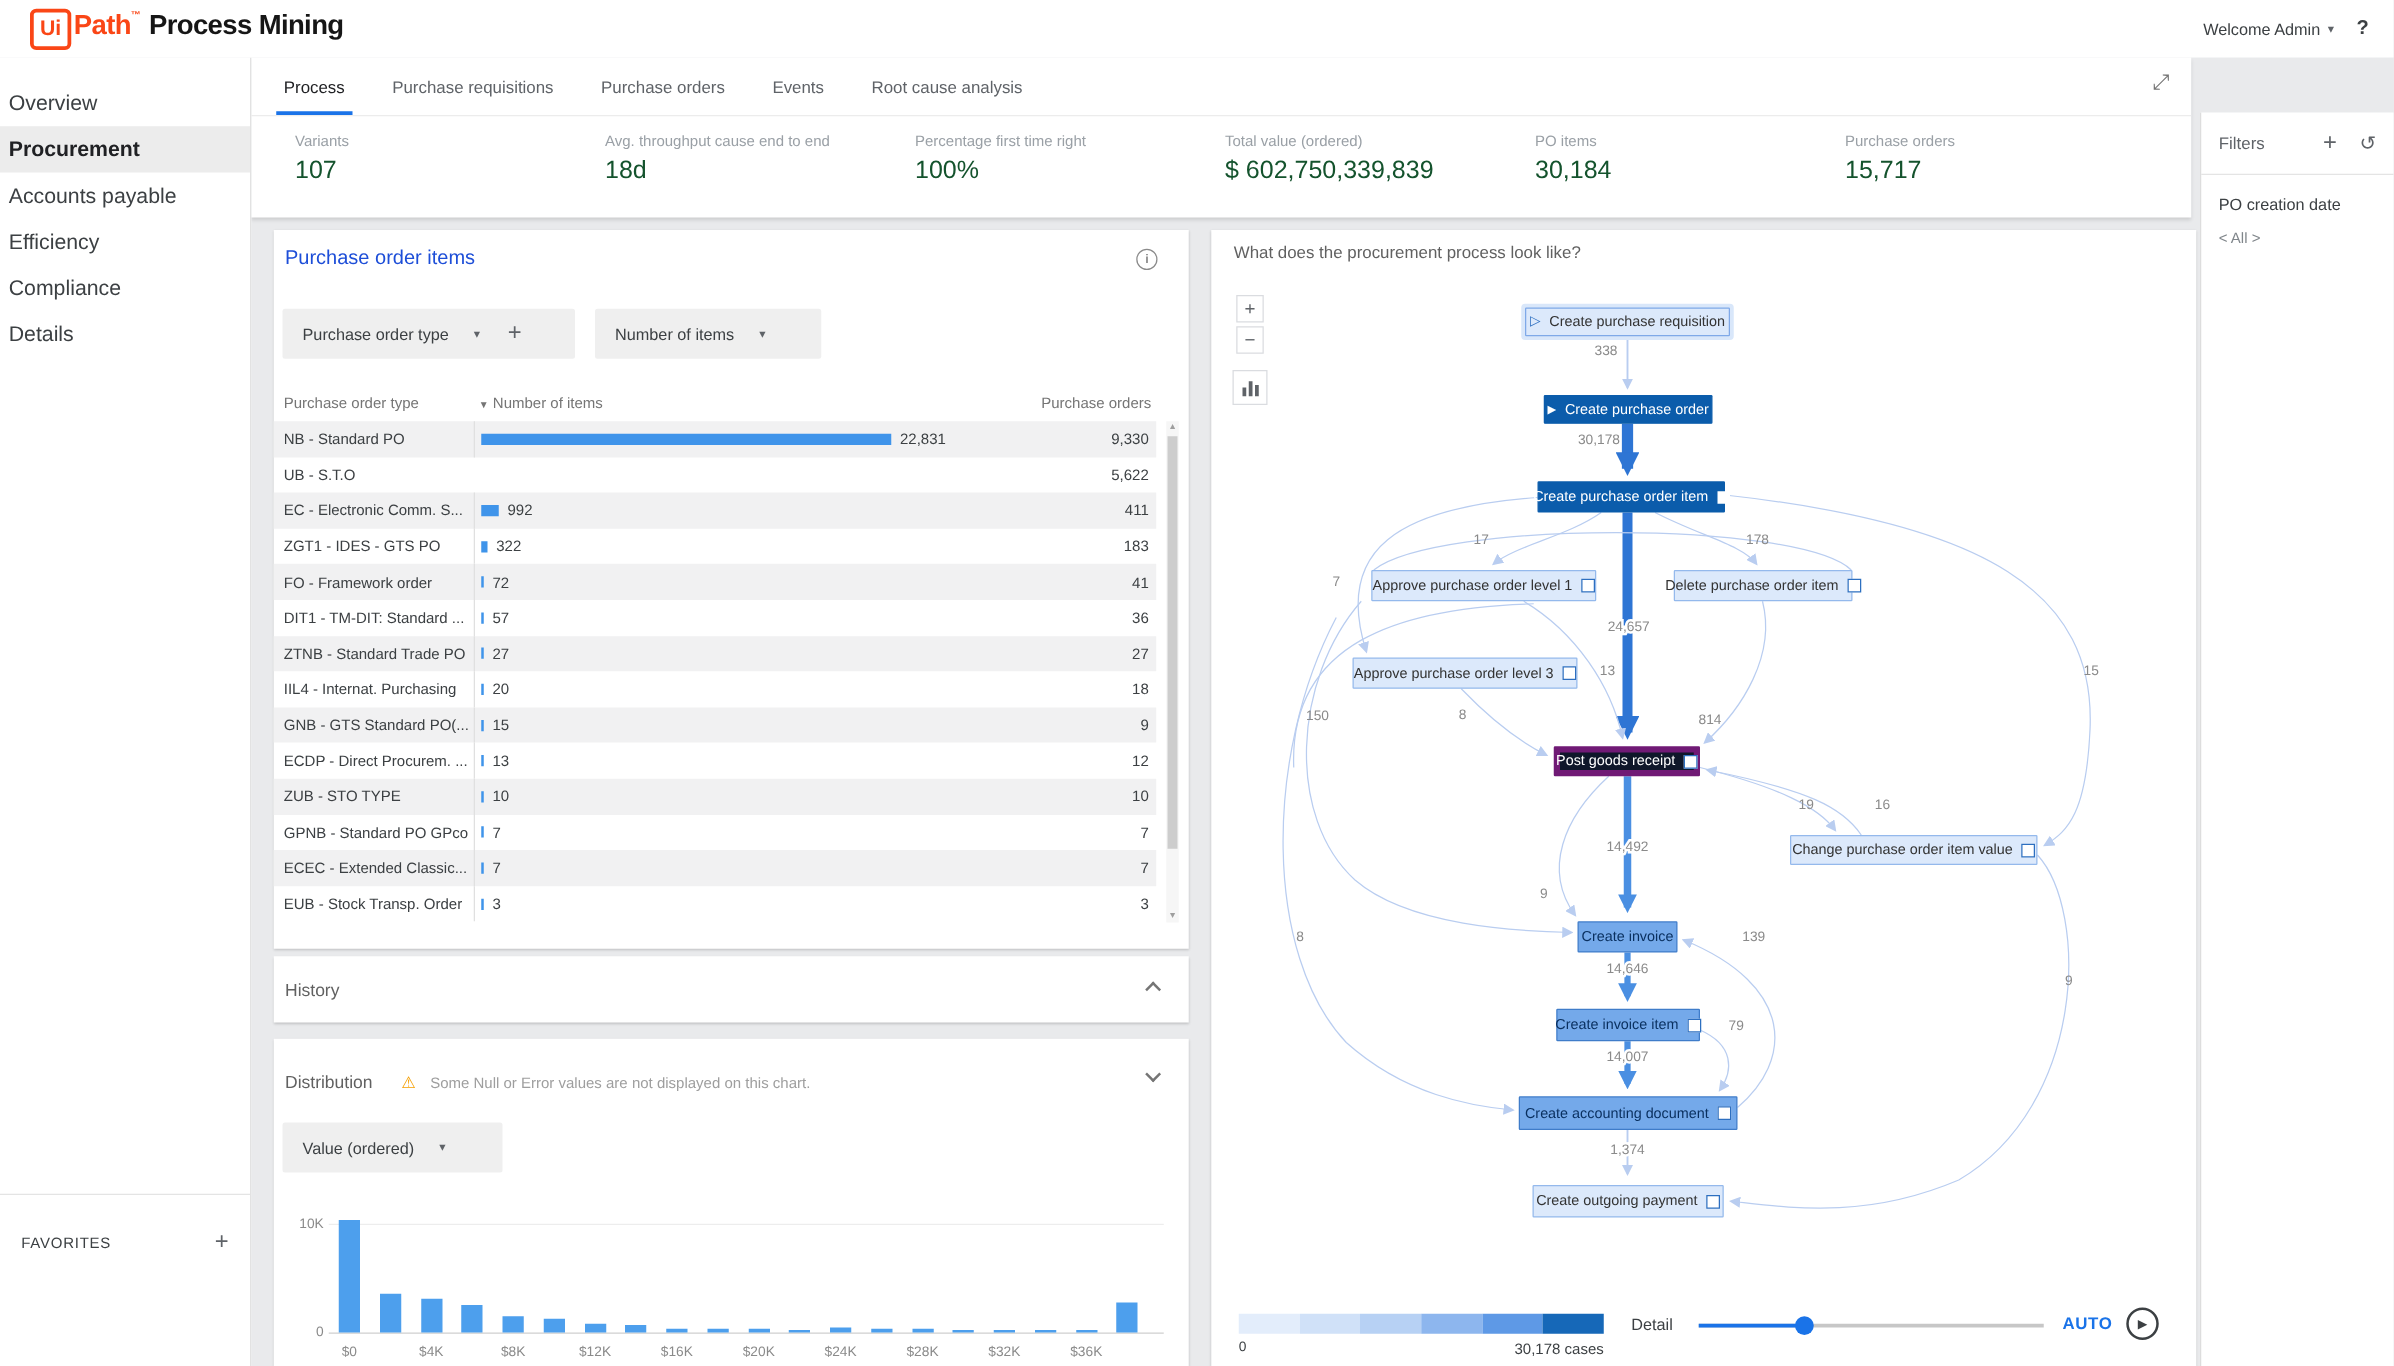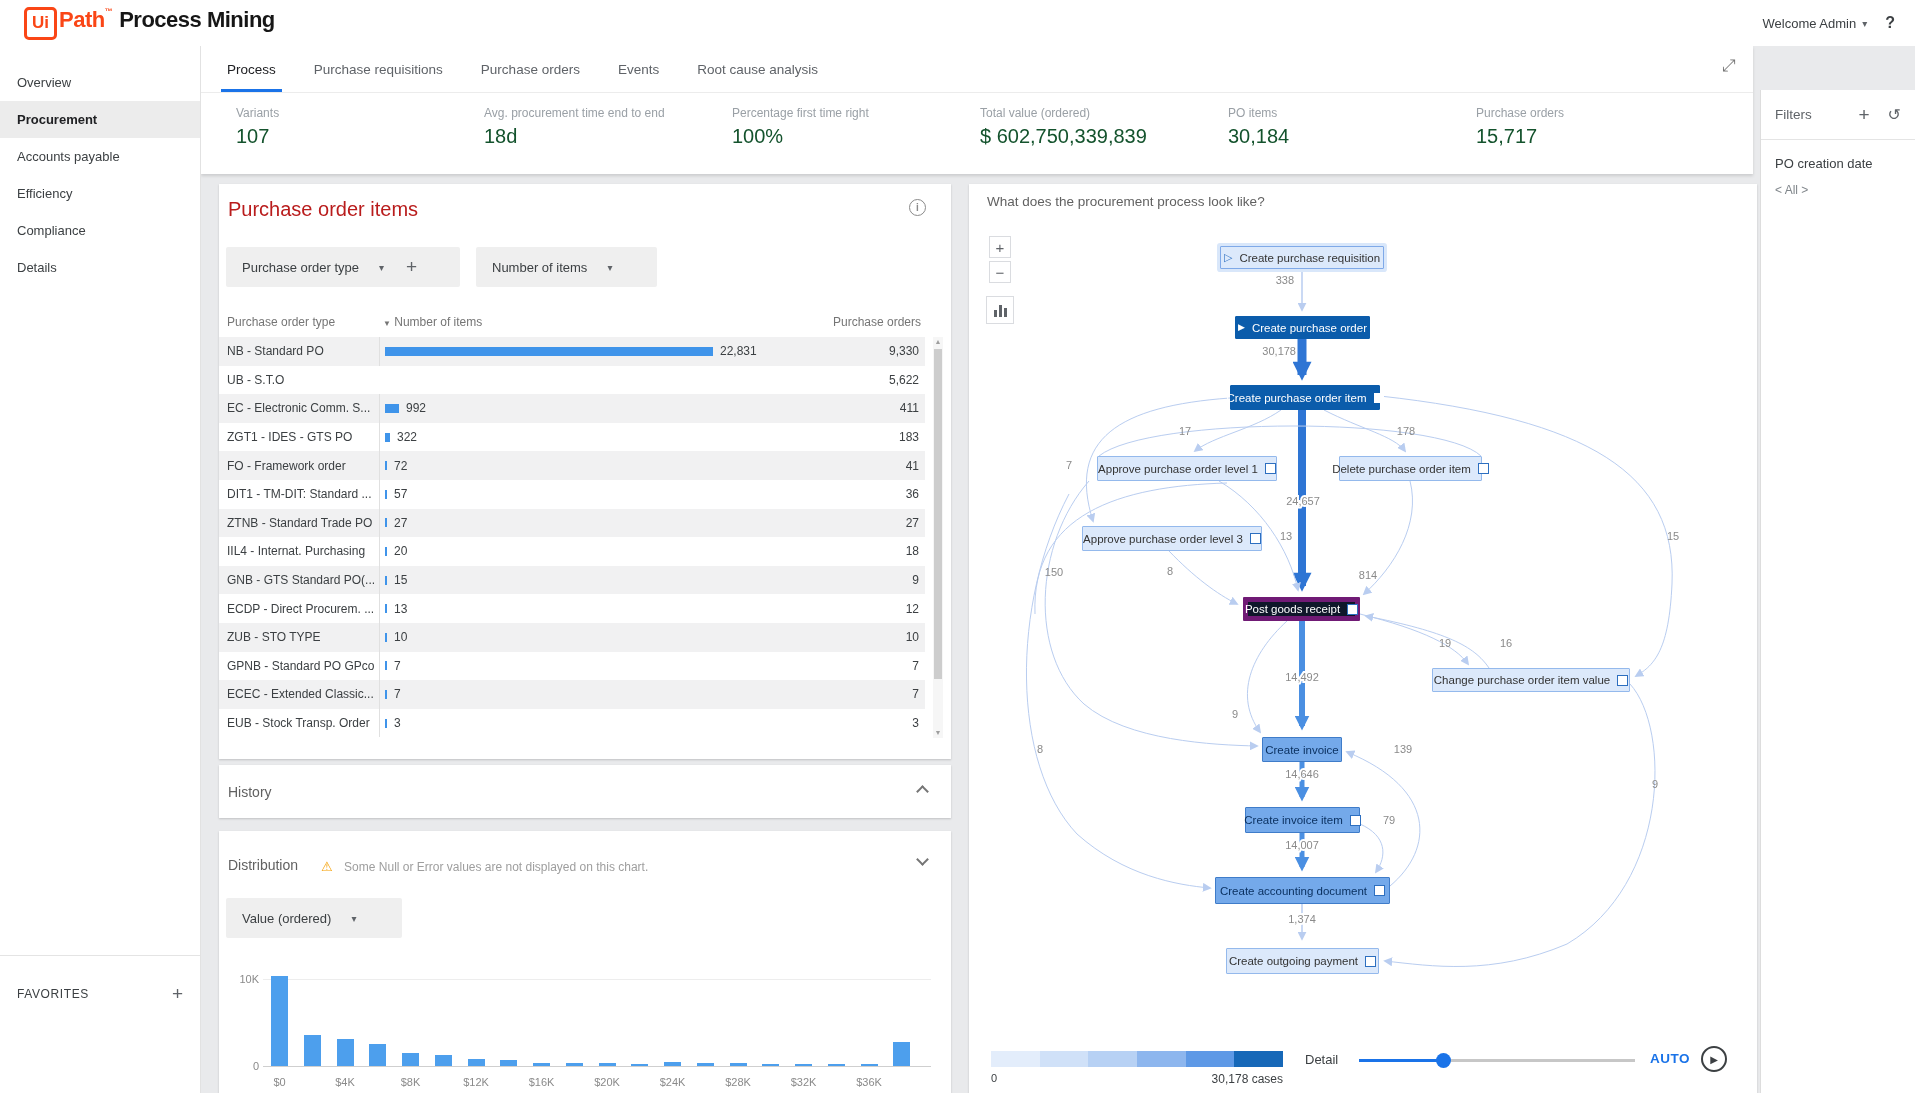--- a/index.html
+++ b/index.html
@@ -14,21 +14,21 @@
   .logo-path { color:#fa4616; font-weight:800; font-size:22px; margin-left:2px; letter-spacing:-0.5px; }
   .logo-tm { color:#fa4616; font-size:8px; vertical-align:top; }
   .logo-product { color:#161616; font-weight:800; font-size:22px; margin-left:7px; letter-spacing:-0.5px; }
   .header-right { margin-left:auto; display:flex; align-items:center; gap:18px; margin-right:20px; }
   .welcome { font-size:13px; color:#3c4043; display:flex; align-items:center; gap:6px; cursor:pointer; }
   .caret { font-size:10px; color:#5f6368; }
   .help-q { font-size:16px; font-weight:700; color:#3c4043; cursor:pointer; }
 
   
   .sidebar { position:absolute; left:0; top:46px; width:201px; height:1047px; background:#fff; border-right:1px solid #e2e2e2; z-index:20; }
-  .side-item { height:37px; line-height:37px; padding-left:17px; font-size:13px; color:#3c4043; cursor:pointer; }
+  .side-item { height:37px; line-height:37px; padding-left:7px; font-size:17px; color:#3c4043; cursor:pointer; }
   .side-item.sel { background:#ececec; color:#202124; font-weight:700; }
   .side-items { padding-top:18px; }
   .fav-divider { position:absolute; left:0; top:909px; width:100%; height:1px; background:#e4e4e4; }
   .fav-row { position:absolute; left:0; top:928px; width:100%; height:40px; display:flex; align-items:center; padding:0 17px; }
   .fav-label { font-size:12px; letter-spacing:0.6px; color:#3c4043; font-weight:500; }
   .fav-plus { margin-left:auto; font-size:19px; color:#5f6368; cursor:pointer; font-weight:400; }
 
   
   .main-band { position:absolute; left:201px; top:46px; width:1552px; height:128px; background:#fff; box-shadow:0 2px 3px rgba(0,0,0,0.13); z-index:10; }
   .tab-row { height:47px; display:flex; align-items:stretch; padding-left:24px; border-bottom:1px solid #ececec; position:relative; }
@@ -41,21 +41,21 @@
   .kpi-label { font-size:12px; color:#9aa0a6; margin-bottom:5px; }
   .kpi-value { font-size:20px; color:#14532d; font-weight:500; }
 
   
   .card { position:absolute; background:#fff; box-shadow:0 1px 2px rgba(0,0,0,0.18); }
   #po-card   { left:219px; top:184px; width:732px; height:575px; }
   #hist-card { left:219px; top:765px; width:732px; height:53px; }
   #dist-card { left:219px; top:831px; width:732px; height:262px; }
   #graph-card{ left:969px; top:184px; width:788px; height:909px; }
 
-  .card-title { font-size:20px; color:#b91c1c; }
+  .card-title { font-size:16px; color:#1d4ed8; }
   .info-ico { width:17px; height:17px; border:1.5px solid #8a8a8a; border-radius:50%; color:#8a8a8a; font-size:10px; font-weight:700; display:flex; align-items:center; justify-content:center; cursor:pointer; }
 
   .chip { background:#efefef; border-radius:2px; height:40px; display:flex; align-items:center; font-size:13px; color:#3c4043; padding:0 16px; gap:12px; cursor:pointer; }
   .chip .caret { margin-left:8px; }
   .chip-plus { font-size:19px; color:#5f6368; margin-left:10px; cursor:pointer; }
 
   
   .tbl-header { position:absolute; left:8px; right:30px; top:131px; height:20px; font-size:12px; color:#757575; }
   .tbl-rows { position:absolute; left:0px; top:153px; width:706px; }
   .trow { height:28.6px; display:flex; align-items:center; font-size:12px; color:#3c4043; position:relative; cursor:pointer; }
@@ -169,21 +169,21 @@
         <div class="tab">Purchase orders</div>
         <div class="tab">Events</div>
         <div class="tab">Root cause analysis</div>
       </div>
     <div class="kpi-row" id="kpi-row">
         <div class="kpi">
           <div class="kpi-label">Variants</div>
           <div class="kpi-value">107</div>
         </div>
         <div class="kpi">
-          <div class="kpi-label">Avg. procurement time end to end</div>
+          <div class="kpi-label">Avg. throughput cause end to end</div>
           <div class="kpi-value">18d</div>
         </div>
         <div class="kpi">
           <div class="kpi-label">Percentage first time right</div>
           <div class="kpi-value">100%</div>
         </div>
         <div class="kpi">
           <div class="kpi-label">Total value (ordered)</div>
           <div class="kpi-value">$ 602,750,339,839</div>
         </div>

